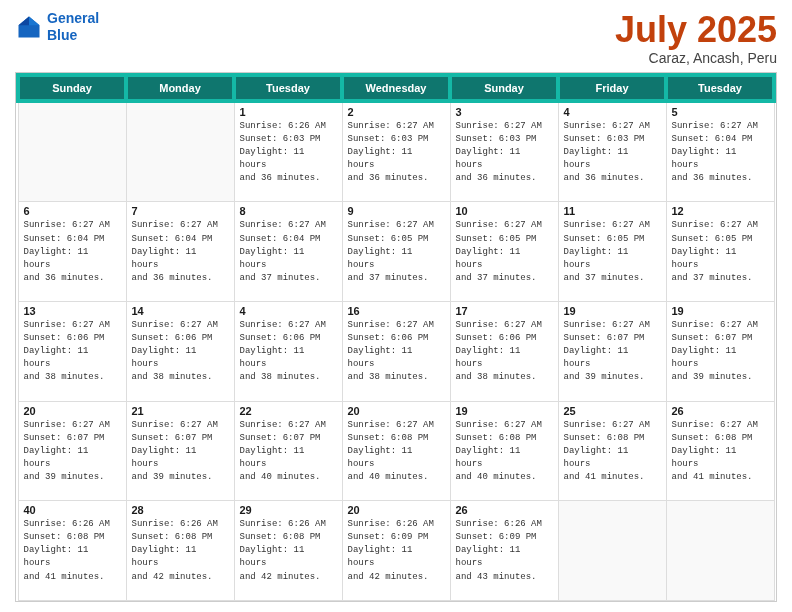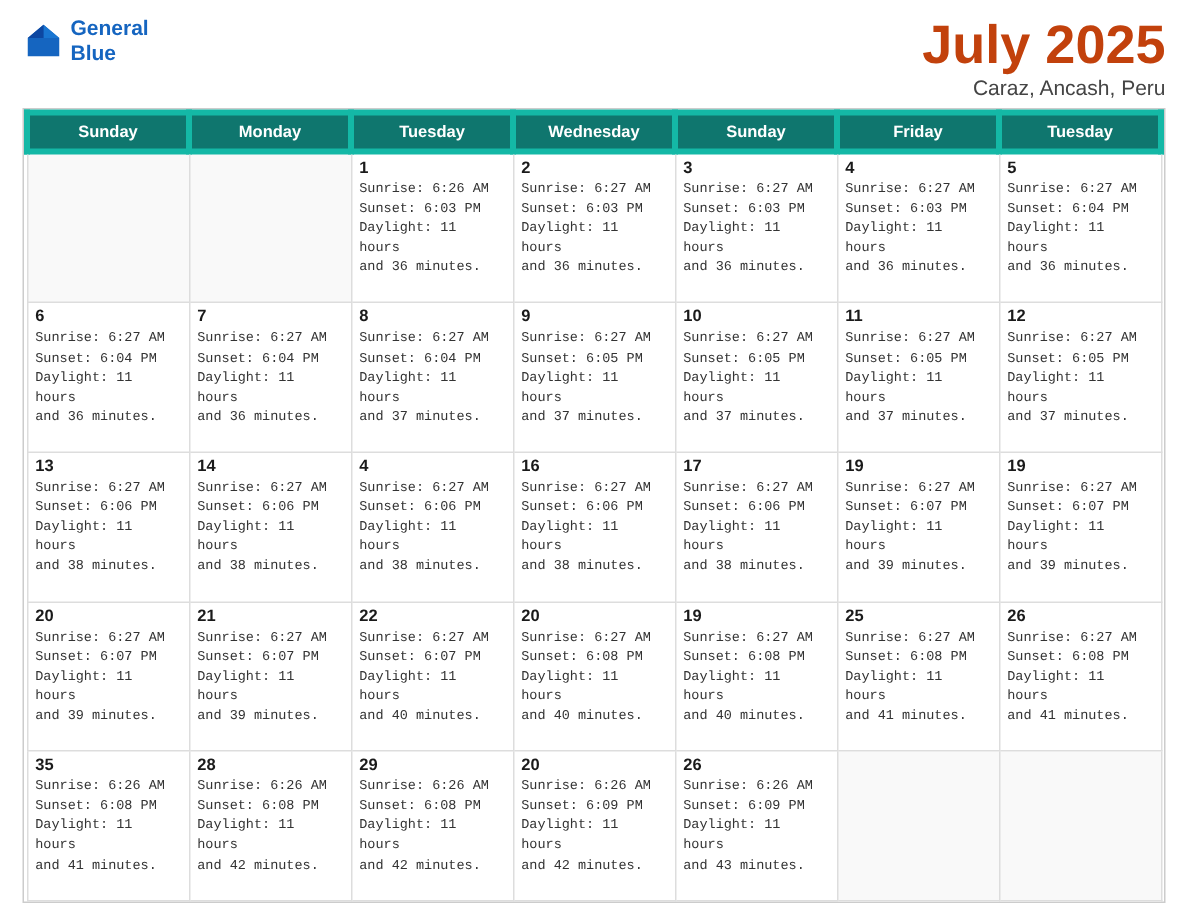--- a/index.html
+++ b/index.html
@@ -241,21 +241,21 @@
               <div class="day-num">25</div>
               <div class="day-info">Sunrise: 6:27 AM<br>Sunset: 6:08 PM<br>Daylight: 11 hours<br>and 41 minutes.</div>
             </td>
             <td>
               <div class="day-num">26</div>
               <div class="day-info">Sunrise: 6:27 AM<br>Sunset: 6:08 PM<br>Daylight: 11 hours<br>and 41 minutes.</div>
             </td>
           </tr>
           <tr>
             <td>
-              <div class="day-num">35</div>
+              <div class="day-num">40</div>
               <div class="day-info">Sunrise: 6:26 AM<br>Sunset: 6:08 PM<br>Daylight: 11 hours<br>and 41 minutes.</div>
             </td>
             <td>
               <div class="day-num">28</div>
               <div class="day-info">Sunrise: 6:26 AM<br>Sunset: 6:08 PM<br>Daylight: 11 hours<br>and 42 minutes.</div>
             </td>
             <td>
               <div class="day-num">29</div>
               <div class="day-info">Sunrise: 6:26 AM<br>Sunset: 6:08 PM<br>Daylight: 11 hours<br>and 42 minutes.</div>
             </td>

